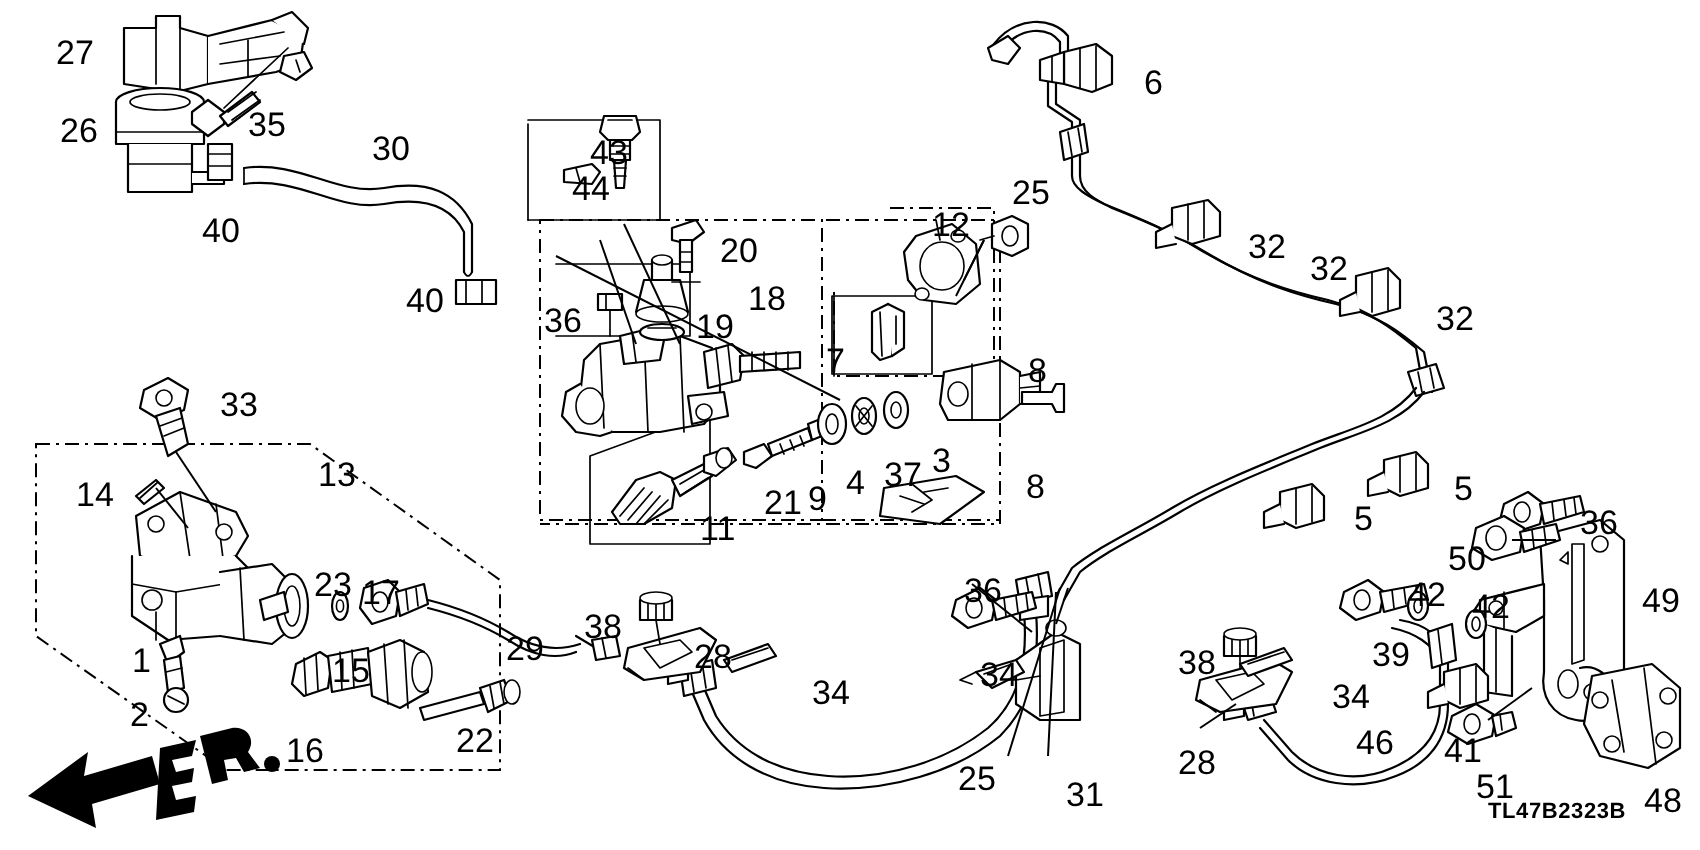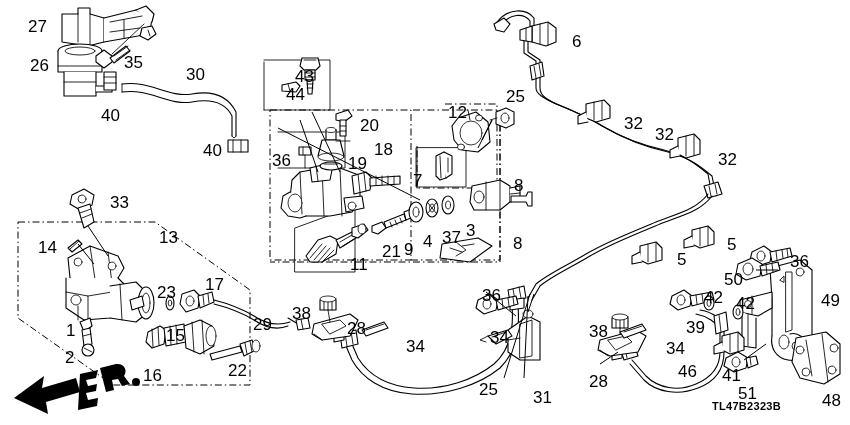--- a/index.html
+++ b/index.html
@@ -2,21 +2,21 @@
 <html><head>
 <meta charset="utf-8">
 <style>
   html,body{margin:0;padding:0;background:#ffffff;}
   body{width:850px;height:425px;overflow:hidden;
        font-family:"Liberation Sans","DejaVu Sans",sans-serif;color:#000;}
   #diagram{position:relative;width:850px;height:425px;background:#fff;}
   svg#art{position:absolute;left:0;top:0;width:850px;height:425px;}
   .lbl{position:absolute;font-size:17px;font-weight:400;color:#000;
        line-height:1;letter-spacing:0px;white-space:nowrap;}
-  .pn{position:absolute;font-size:11px;font-weight:700;letter-spacing:.3px;}
+  .pn{position:absolute;font-size:11px;font-weight:700;letter-spacing:.3px;margin-left:32px;}
   
   .s{fill:none;stroke:#000;stroke-width:1.1;stroke-linecap:round;stroke-linejoin:round;}
   .sT{fill:none;stroke:#000;stroke-width:.85;stroke-linecap:round;stroke-linejoin:round;}
   .sW{fill:#fff;stroke:#000;stroke-width:1.1;stroke-linejoin:round;stroke-linecap:round;}
   .sWT{fill:#fff;stroke:#000;stroke-width:.8;stroke-linejoin:round;stroke-linecap:round;}
   .blk{fill:#000;stroke:none;}
   .lead{fill:none;stroke:#000;stroke-width:1.0;}
   .dash{fill:none;stroke:#000;stroke-width:1.0;stroke-dasharray:7 3 1.5 3;}
 </style>
 </head>
@@ -525,21 +525,21 @@
       <div class="lbl" style="left: 124px; top: 54px;">35</div>
       <div class="lbl" style="left: 101px; top: 107px;">40</div>
       <div class="lbl" style="left: 186px; top: 66px;">30</div>
       <div class="lbl" style="left: 203px; top: 142px;">40</div>
       <div class="lbl" style="left: 280px; top: 68px; margin-left: 15px;">43</div>
       <div class="lbl" style="left: 246px; top: 86px; margin-left: 40px;">44</div>
       <div class="lbl" style="left: 272px; top: 152px;">36</div>
       <div class="lbl" style="left: 360px; top: 117px;">20</div>
       <div class="lbl" style="left: 374px; top: 141px; text-align: center;">18</div>
       <div class="lbl" style="left: 348px; top: 155px;">19</div>
-      <div class="lbl" style="left: 448px; top: 104px;">12</div>
+      <div class="lbl" style="left: 466px; top: 104px;">12</div>
       <div class="lbl" style="left: 506px; top: 88px;">25</div>
       <div class="lbl" style="left: 413px; top: 172px;">7</div>
       <div class="lbl" style="left: 514px; top: 177px;">8</div>
       <div class="lbl" style="left: 466px; top: 222px;">3</div>
       <div class="lbl" style="left: 513px; top: 235px;">8</div>
       <div class="lbl" style="left: 442px; top: 229px;">37</div>
       <div class="lbl" style="left: 423px; top: 233px;">4</div>
       <div class="lbl" style="left: 404px; top: 241px;">9</div>
       <div class="lbl" style="left: 382px; top: 243px;">21</div>
       <div class="lbl" style="left: 350px; top: 256px;">11</div>
@@ -559,21 +559,21 @@
       <div class="lbl" style="left: 722px; top: 367px;">41</div>
       <div class="lbl" style="left: 738px; top: 385px;">51</div>
       <div class="lbl" style="left: 822px; top: 392px;">48</div>
       <div class="lbl" style="left: 589px; top: 323px;">38</div>
       <div class="lbl" style="left: 666px; top: 340px;">34</div>
       <div class="lbl" style="left: 589px; top: 373px;">28</div>
       <div class="lbl" style="left: 110px; top: 194px;">33</div>
       <div class="lbl" style="left: 159px; top: 229px;">13</div>
       <div class="lbl" style="left: 38px; top: 239px;">14</div>
       <div class="lbl" style="left: 157px; top: 284px;">23</div>
-      <div class="lbl" style="left: 181px; top: 276px; margin-left: 24px;">17</div>
+      <div class="lbl" style="left: 181px; top: 288px;">17</div>
       <div class="lbl" style="left: 66px; top: 322px;">1</div>
       <div class="lbl" style="left: 65px; top: 349px;">2</div>
       <div class="lbl" style="left: 166px; top: 327px;">15</div>
       <div class="lbl" style="left: 143px; top: 367px;">16</div>
       <div class="lbl" style="left: 228px; top: 362px;">22</div>
       <div class="lbl" style="left: 253px; top: 316px;">29</div>
       <div class="lbl" style="left: 292px; top: 305px;">38</div>
       <div class="lbl" style="left: 347px; top: 320px;">28</div>
       <div class="lbl" style="left: 406px; top: 338px;">34</div>
       <div class="lbl" style="left: 479px; top: 381px;">25</div>

